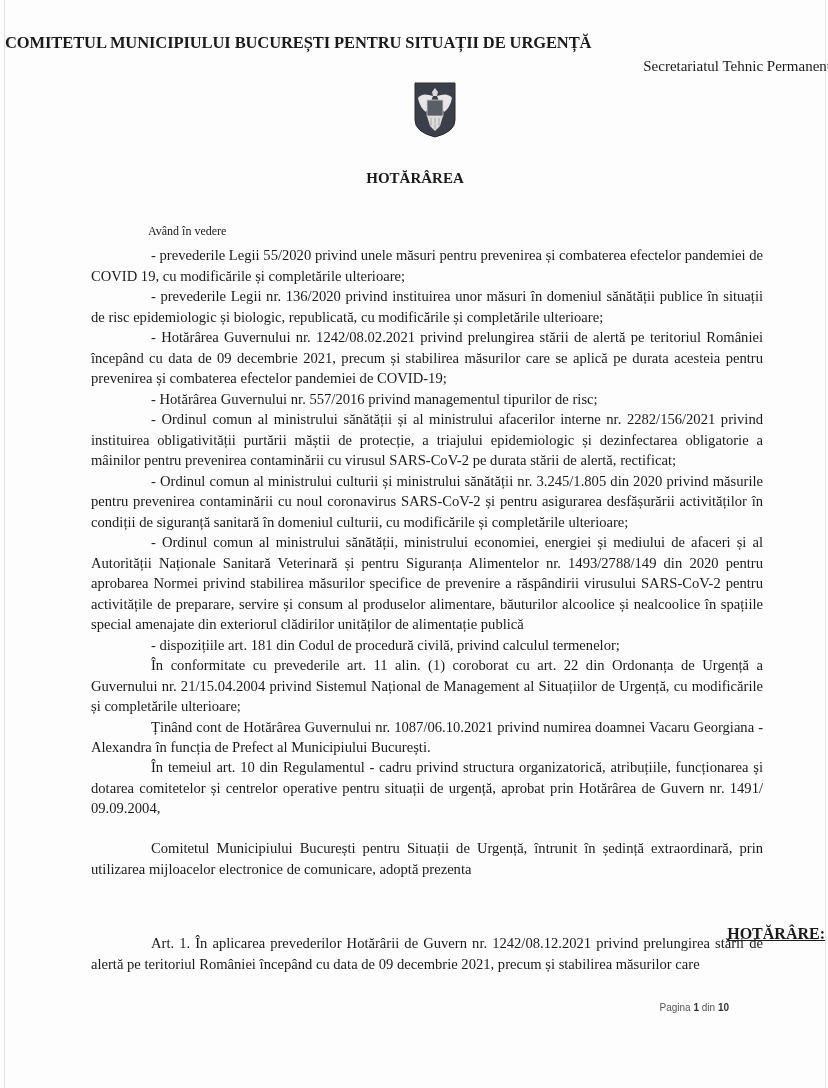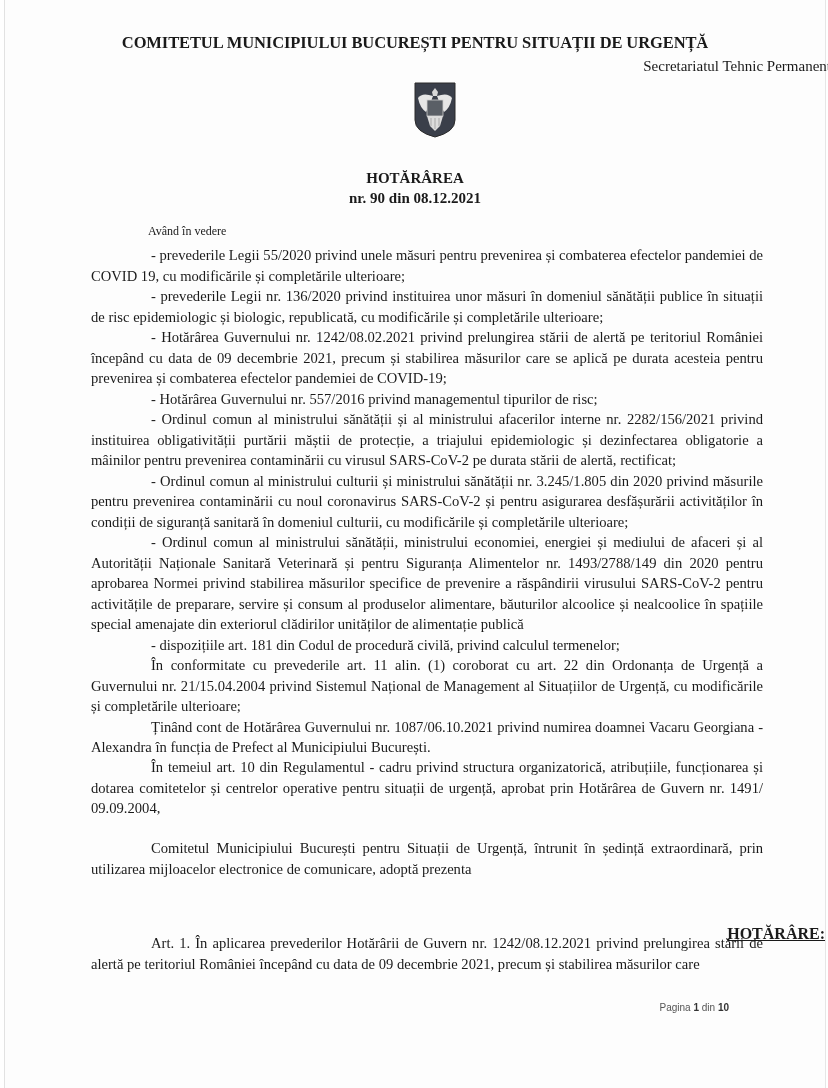--- a/index.html
+++ b/index.html
@@ -10,21 +10,21 @@
     color: #1a1a1a;
     position: relative;
   }
   .page {
     position: absolute; left: 4px; top: 0; width: 820px; height: 1088px;
     background: #fdfdfd;
     border-left: 1px solid #e2e2e2; border-right: 1px solid #e6e6e6;
   }
   .header-org {
     position: absolute; top: 33px; left: 0; width: 100%;
-    text-align: center; font-weight: bold; font-size: 16.5px; letter-spacing: -0.1px;
+    font-weight: bold; font-size: 16.5px; letter-spacing: -0.1px;
   }
   .header-sub {
     position: absolute; top: 58px; left: 6px; width: 100%;
     text-align: right; font-size: 15px;
   }
   .crest {
     position: absolute; left: 409px; top: 82px; width: 42px; height: 56px;
   }
   .doc-title {
     position: absolute; top: 170px; left: 0; width: 100%;
@@ -67,21 +67,20 @@
     <path d="M19 14 Q8 10 4 16 Q6 26 12 30 L16 22 Z" fill="#e6e6e6"></path>
     <path d="M23 14 Q34 10 38 16 Q36 26 30 30 L26 22 Z" fill="#e6e6e6"></path>
     <rect x="13" y="18" width="16" height="16" fill="#5a5f66" stroke="#cfcfcf" stroke-width="0.8"></rect>
     <path d="M13 34 L29 34 L26 44 L21 49 L16 44 Z" fill="#dcdcdc"></path>
     <line x1="17" y1="36" x2="17" y2="44" stroke="#888" stroke-width="0.6"></line>
     <line x1="21" y1="36" x2="21" y2="47" stroke="#888" stroke-width="0.6"></line>
     <line x1="25" y1="36" x2="25" y2="44" stroke="#888" stroke-width="0.6"></line>
   </svg>
 
   <div class="doc-title">HOTĂRÂREA</div>
-  <div class="doc-number">nr. 90 din 08.12.2021</div>
 
   <div class="vazand">Având în vedere</div>
 
   <div class="body-text" style="top:245px;">
     <p class="indent">- prevederile Legii 55/2020 privind unele măsuri pentru prevenirea și combaterea efectelor pandemiei de COVID 19, cu modificările și completările ulterioare;</p>
     <p class="indent">- prevederile Legii nr. 136/2020 privind instituirea unor măsuri în domeniul sănătății publice în situații de risc epidemiologic și biologic, republicată, cu modificările și completările ulterioare;</p>
     <p class="indent">- Hotărârea Guvernului nr. 1242/08.02.2021 privind prelungirea stării de alertă pe teritoriul României începând cu data de 09 decembrie 2021, precum și stabilirea măsurilor care se aplică pe durata acesteia pentru prevenirea și combaterea efectelor pandemiei de COVID-19;</p>
     <p class="indent">- Hotărârea Guvernului nr. 557/2016 privind managementul tipurilor de risc;</p>
     <p class="indent">- Ordinul comun al ministrului sănătății și al ministrului afacerilor interne nr. 2282/156/2021 privind instituirea obligativității purtării măștii de protecție, a triajului epidemiologic și dezinfectarea obligatorie a mâinilor pentru prevenirea contaminării cu virusul SARS-CoV-2 pe durata stării de alertă, rectificat;</p>
     <p class="indent">- Ordinul comun al ministrului culturii și ministrului sănătății nr. 3.245/1.805 din 2020 privind măsurile pentru prevenirea contaminării cu noul coronavirus SARS-CoV-2 și pentru asigurarea desfășurării activităților în condiții de siguranță sanitară în domeniul culturii, cu modificările și completările ulterioare;</p>

